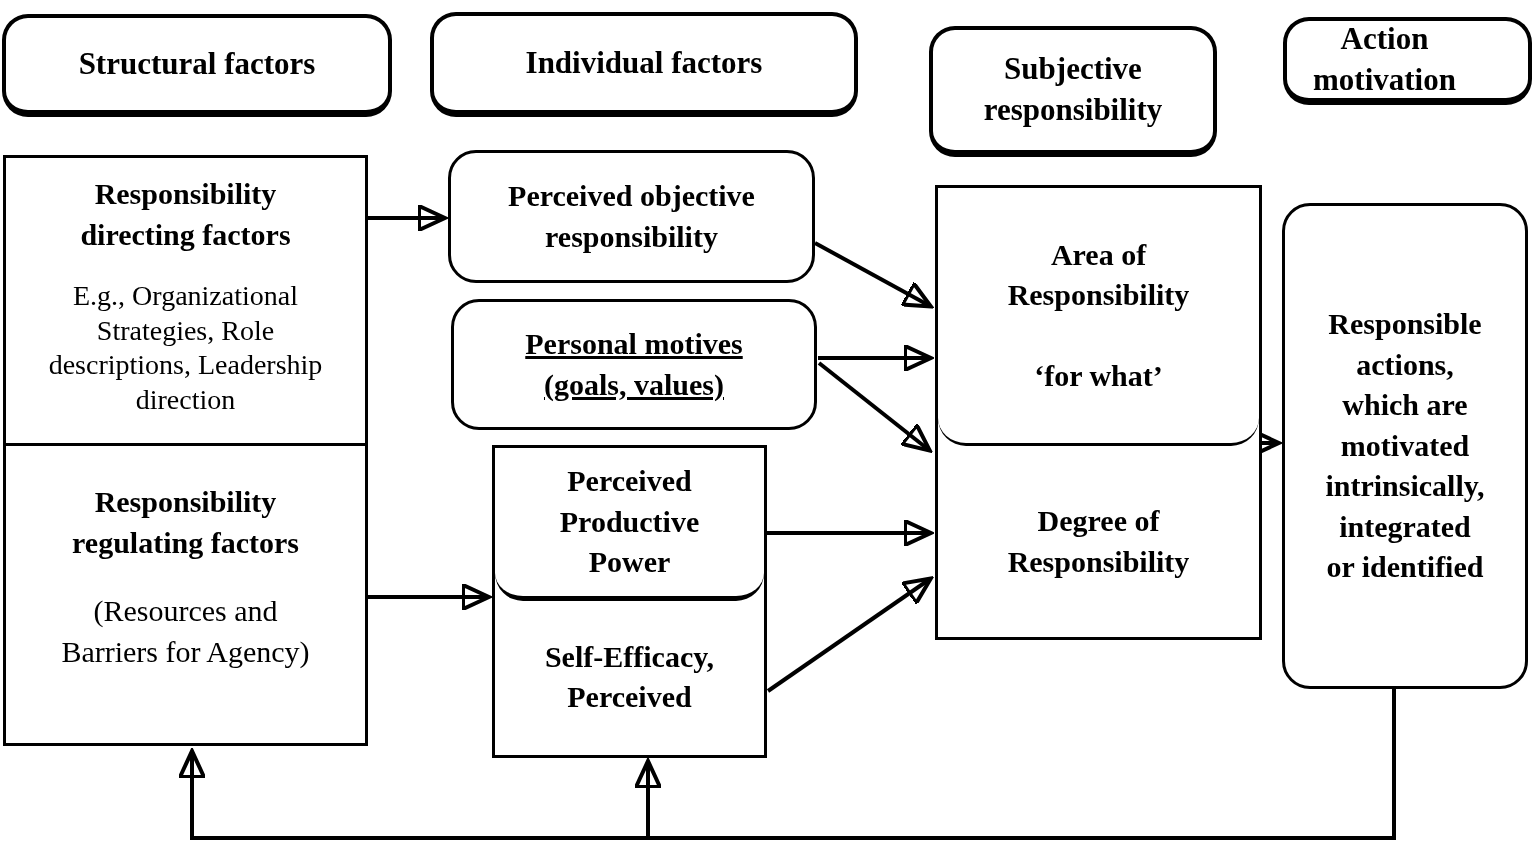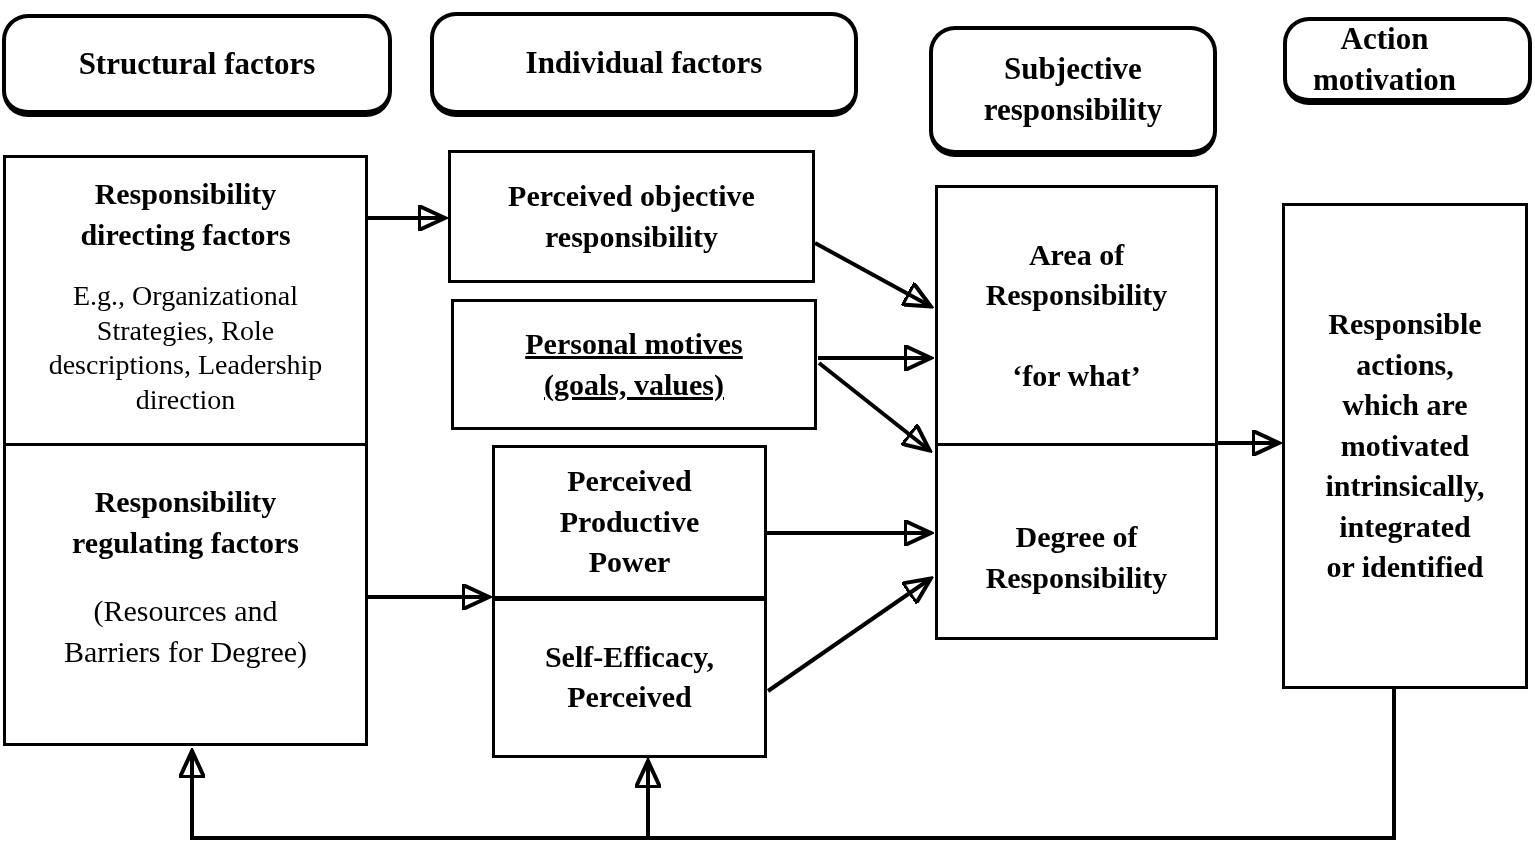--- a/index.html
+++ b/index.html
@@ -43,40 +43,40 @@
     box-sizing: border-box;
     border: 3px solid #000000;
     background: #ffffff;
   }
   .sec { box-sizing: border-box; display: flex; flex-direction: column; align-items: center; }
   .title { font-weight: bold; font-size: 30px; line-height: 1.35; text-align: center; white-space: pre-line; }
   .body-text { font-weight: normal; text-align: center; white-space: pre-line; }
   .center-txt {
     display: flex; align-items: center; justify-content: center;
     font-weight: bold; font-size: 30px; line-height: 1.35;
-    text-align: center; white-space: pre-line;
+    text-align: center; white-space: pre-line; border-radius: 28px;
   }
 
   #structural-box { left: 3px; top: 155px; width: 365px; height: 591px; }
   #sec-directing  { height: 288px; border-bottom: 3px solid #000; padding-top: 16px; }
   #sec-directing .body-text { margin-top: 24px; font-size: 28px; line-height: 1.24; }
   #sec-regulating { height: 300px; padding-top: 36px; }
   #sec-regulating .body-text { margin-top: 28px; font-size: 30px; line-height: 1.35; }
 
   #perceived-objective { left: 448px; top: 150px; width: 367px; height: 133px; }
   #personal-motives    { left: 451px; top: 299px; width: 366px; height: 131px; text-decoration: underline; }
 
   #power-box { left: 492px; top: 445px; width: 275px; height: 313px; }
   #sec-power    { height: 153px; border-bottom: 5px solid #000; }
   #sec-efficacy { height: 152px; }
   #power-box .center-txt { width: 100%; }
 
-  #area-degree-box { left: 935px; top: 185px; width: 283px; height: 455px; }
+  #area-degree-box { left: 935px; top: 185px; width: 327px; height: 455px; }
   #sec-area   { height: 258px; border-bottom: 3px solid #000; }
-  #sec-degree { height: 191px; margin-top: 16px; }
+  #sec-degree { height: 191px; }
   #area-degree-box .center-txt { width: 100%; }
 
   #responsible-box { left: 1282px; top: 203px; width: 246px; height: 486px; }
 </style>
 </head>
 <body>
 
 <div class="canvas">
 
   <svg class="connectors" viewBox="0 0 1535 841" xmlns="http://www.w3.org/2000/svg">
@@ -111,21 +111,21 @@
 directing factors</div>
       <div class="body-text">E.g., Organizational
 Strategies, Role
 descriptions, Leadership
 direction</div>
     </div>
     <div class="sec" id="sec-regulating">
       <div class="title">Responsibility
 regulating factors</div>
       <div class="body-text">(Resources and
-Barriers for Degree)</div>
+Barriers for Agency)</div>
     </div>
   </div>
 
   <div class="box center-txt" id="perceived-objective">Perceived objective
 responsibility</div>
   <div class="box center-txt" id="personal-motives">Personal motives
 (goals, values)</div>
 
   <div class="box" id="power-box">
     <div class="sec center-txt" id="sec-power">Perceived

